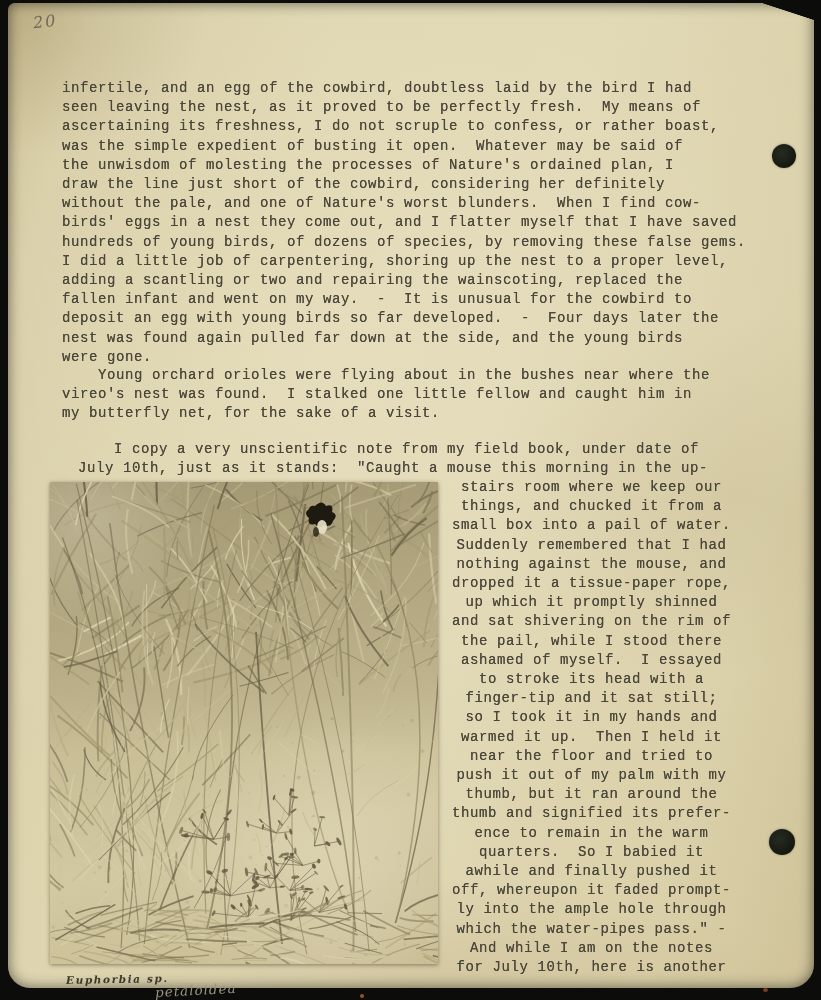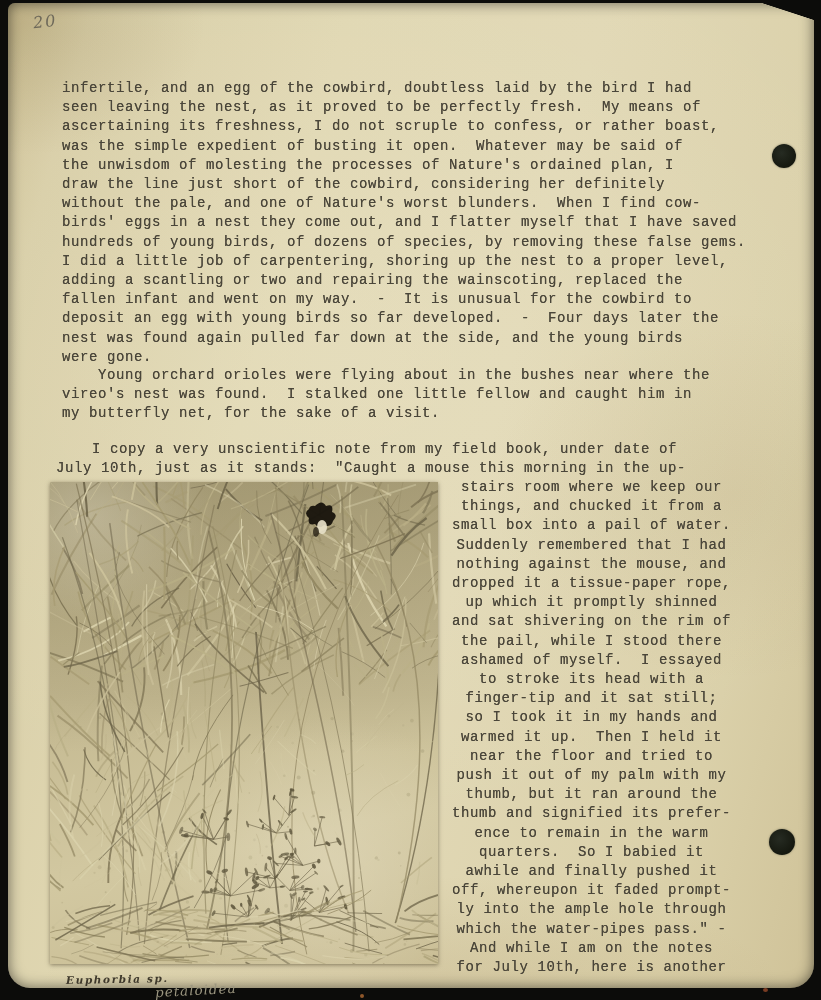--- a/index.html
+++ b/index.html
@@ -60,21 +60,21 @@
 without the pale, and one of Nature's worst blunders.  When I find cow-
 birds' eggs in a nest they come out, and I flatter myself that I have saved
 hundreds of young birds, of dozens of species, by removing these false gems.
 I did a little job of carpentering, shoring up the nest to a proper level,
 adding a scantling or two and repairing the wainscoting, replaced the
 fallen infant and went on my way.  -  It is unusual for the cowbird to
 deposit an egg with young birds so far developed.  -  Four days later the
 nest was found again pulled far down at the side, and the young birds
 were gone.</div>
 
-    <div class="tw" style="left:48px;top:437px;">    I copy a very unscientific note from my field book, under date of
+    <div class="tw" style="left:70px;top:437px;">    I copy a very unscientific note from my field book, under date of
 July 10th, just as it stands:  "Caught a mouse this morning in the up-</div>
 
     <div class="tw" style="left:444px;top:475px;text-align:center;">stairs room where we keep our
 things, and chucked it from a
 small box into a pail of water.
 Suddenly remembered that I had
 nothing against the mouse, and
 dropped it a tissue-paper rope,
 up which it promptly shinned
 and sat shivering on the rim of

